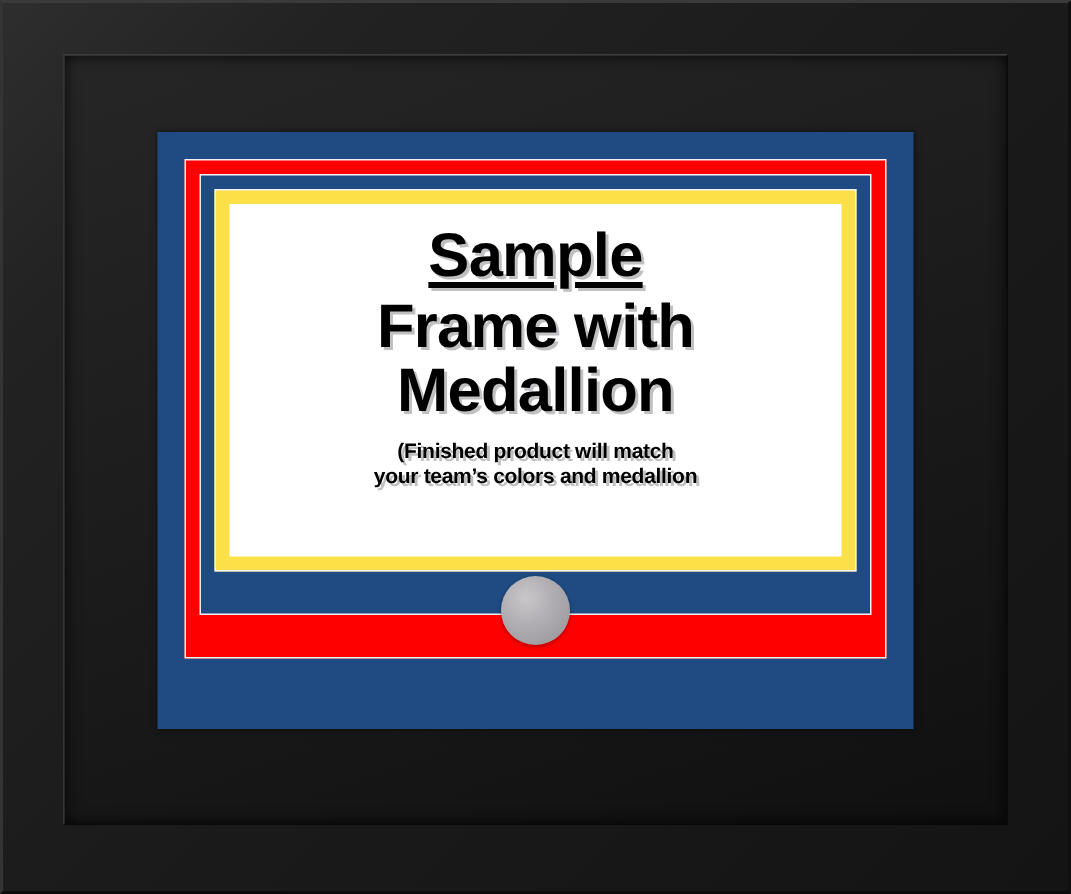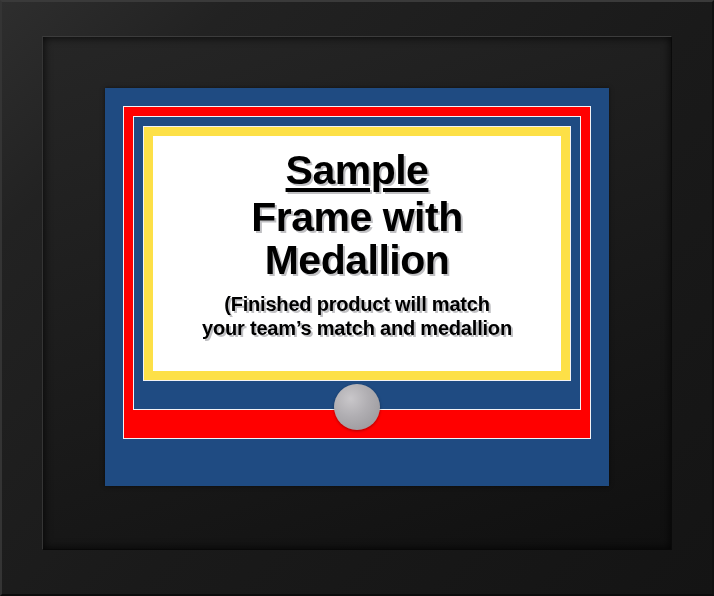--- a/index.html
+++ b/index.html
@@ -132,21 +132,21 @@
     font-size: 41px;
     font-weight: bold;
     line-height: 1.06;
     color: #000;
     letter-spacing: -0.5px;
     margin: 0;
     white-space: nowrap;
   }
   .note {
     margin-top: 9px;
-    font-size: 20px;
+    font-size: 14px;
     font-weight: bold;
     line-height: 1.22;
     color: #000;
     text-align: center;
     letter-spacing: -0.2px;
     white-space: nowrap;
   }
   .note div { white-space: nowrap; }
 
   
@@ -182,21 +182,21 @@
 
               <div class="title-sample t-shadow">Sample</div>
 
 
               <div class="title-line t-shadow">Frame with</div>
 
               <div class="title-line t-shadow">Medallion</div>
 
               <div class="note t-shadow">
                 <div>(Finished product will match</div>
-                <div>your team’s match and medallion</div>
+                <div>your team’s colors and medallion</div>
 
               </div>
 
             </div>
 
           </div>
         </div>
       </div>
 
       <div class="medallion"></div>

